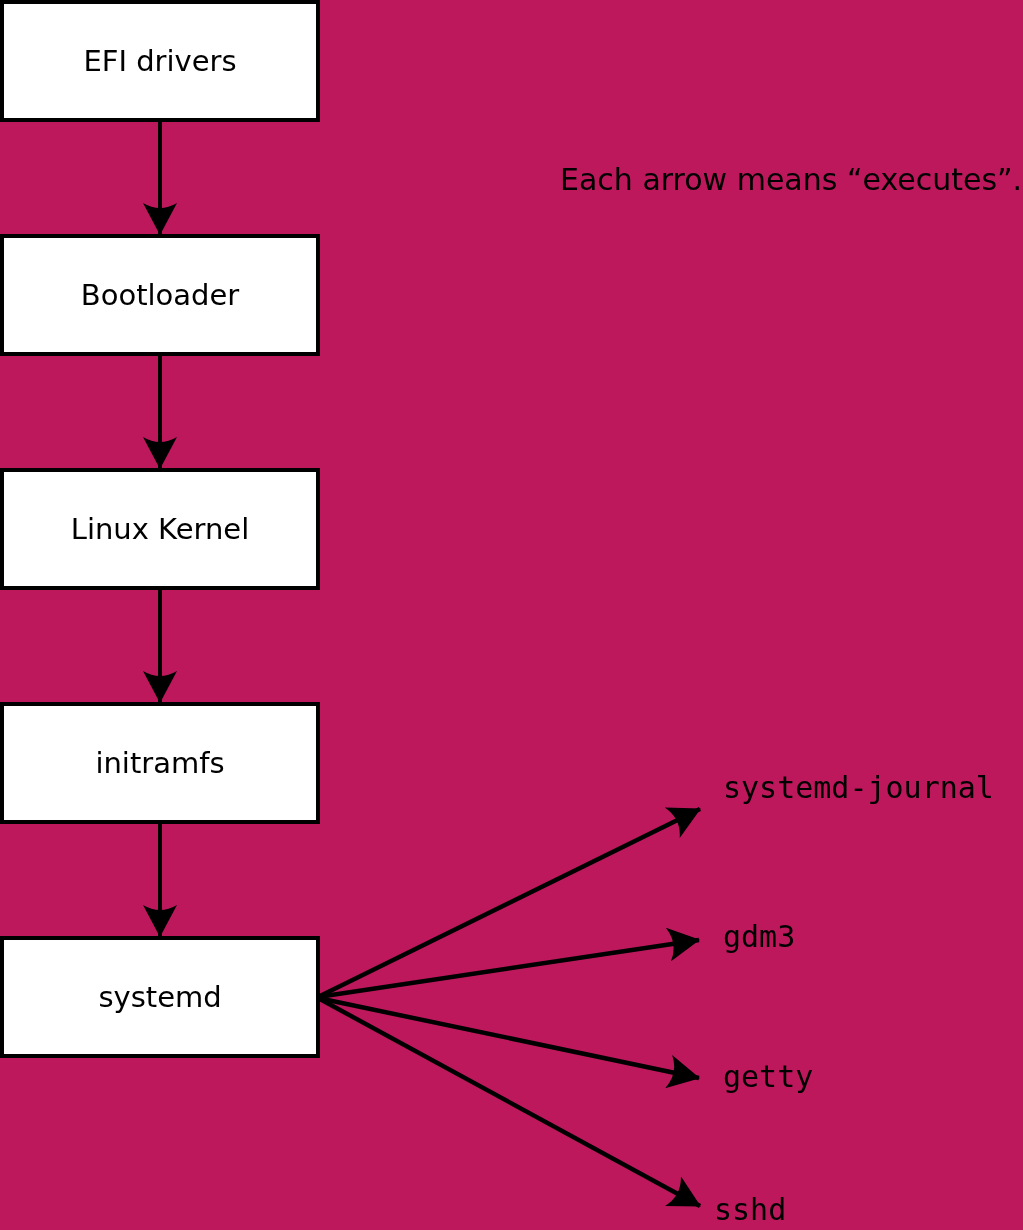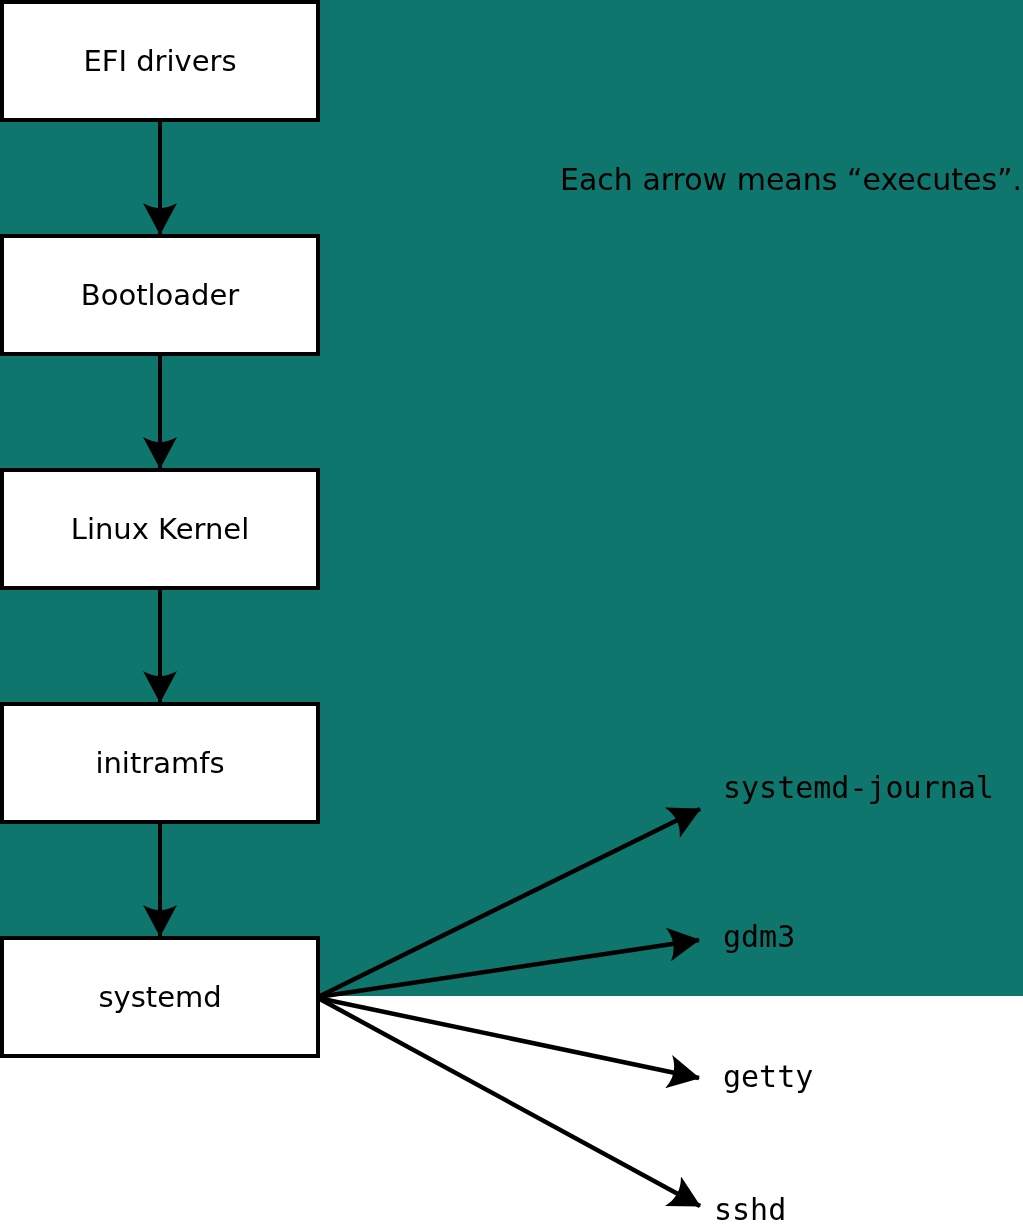--- a/index.html
+++ b/index.html
@@ -7,22 +7,22 @@
     padding: 0;
     background: #ffffff;
     width: 1023px;
     height: 1230px;
     overflow: hidden;
     font-family: "DejaVu Sans", sans-serif;
   }
   #stage {
     position: relative;
     width: 1023px;
-    height: 996px;
-    background: #0f766e;
+    height: 1230px;
+    background: #be185d;
   }
   svg { display: block; }
   .node-box {
     fill: #ffffff;
     stroke: #000000;
     stroke-width: 4px;
   }
   .node-label {
     font-family: "DejaVu Sans", "Liberation Sans", sans-serif;
     font-size: 29px;

